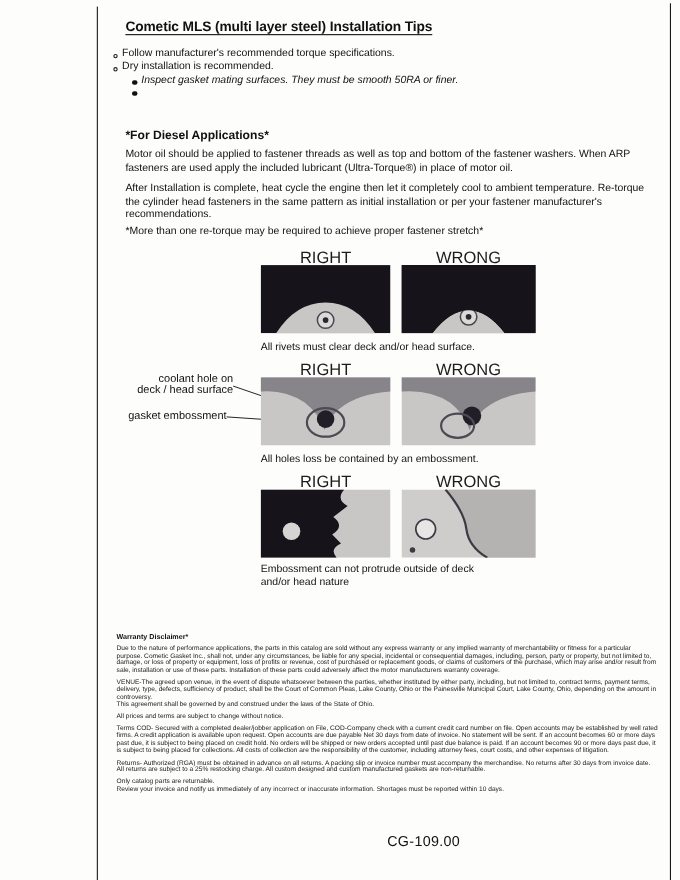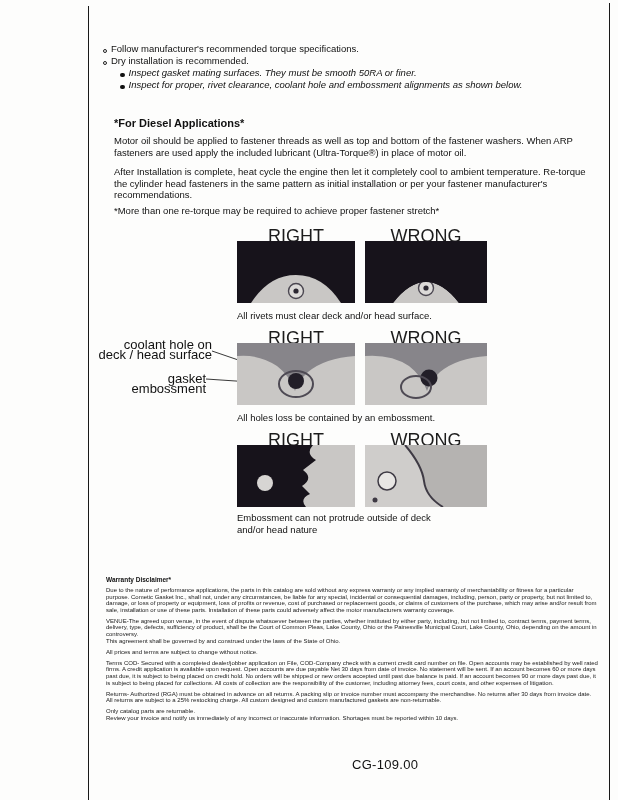--- a/index.html
+++ b/index.html
@@ -24,61 +24,61 @@
   .o-bullet { flex:0 0 auto; width:4px; height:4px; border:1px solid #222; border-radius:50%; margin:3.5px 4px 0 0; }
   .f-bullet { flex:0 0 auto; width:4.5px; height:4.5px; background:#111; border-radius:50%; margin:3.5px 4px 0 0; }
   .sub { margin-left:17px;font-style:italic; }
 
   .diesel-heading { position:absolute; left:114px; top:117px; font-size:11px; font-weight:bold; }
   .para { position:absolute; left:114px; width:486px; font-size:9.5px; line-height:11.6px; }
   .para1 { top:135px; }
   .para2 { top:166px; }
   .note  { top:205px; }
 
-  .fig-label { position:absolute; font-size:18px; text-align:center; color:#1c1c1c; }
+  .fig-label { position:absolute; font-size:15px; text-align:center; color:#1c1c1c; }
   .fig { position:absolute; display:block; }
   .fig-caption { position:absolute; font-size:9.5px; line-height:11.5px; color:#111; }
-  .annotation { position:absolute; font-size:13px; line-height:10px; text-align:right; color:#111; }
+  .annotation { position:absolute; font-size:10px; line-height:10px; text-align:right; color:#111; }
   .leaders { position:absolute; left:200px; top:345px; pointer-events:none; }
 
   .f-dark  { fill:var(--figure_dark,#17131b); }
   .f-light { fill:var(--figure_light,#c9c7c5); }
   .f-mid   { fill:var(--figure_mid,#87858a); }
 
   .warranty { position:absolute; left:106px; top:576px; width:492px; }
   .w-head { font-size:6.5px; font-weight:bold; margin-bottom:4px; }
   .w-p { font-size:6px; line-height:6.6px; margin-bottom:4.5px; color:#1a1a1a; }
   .w-p.tight { margin-bottom:0; }
 
   .doc-number { position:absolute; left:352px; top:757px; width:110px; text-align:left; font-size:13px; letter-spacing:0.3px; }
 </style>
 </head>
 <body>
 
 <div class="page">
   <div class="rule rule-left"></div>
   <div class="rule rule-right"></div>
 
+  <h1 class="title">Cometic MLS (multi layer steel) Installation Tips</h1>
 
   <div class="tips">
     <div class="tip-row">
       <span class="o-bullet"></span>
       <span>Follow manufacturer's recommended torque specifications.</span>
     </div>
     <div class="tip-row">
       <span class="o-bullet"></span>
       <span>Dry installation is recommended.</span>
     </div>
     <div class="tip-row sub">
       <span class="f-bullet"></span>
       <span>Inspect gasket mating surfaces.  They must be smooth 50RA or finer.</span>
     </div>
     <div class="tip-row sub">
       <span class="f-bullet"></span>
-      <span>Inspect for proper, rivet clearance, coolant hole and embossment alignments as shown below.</span>
     </div>
   </div>
 
   <h2 class="diesel-heading">*For Diesel Applications*</h2>
   <p class="para para1">Motor oil should be applied to fastener threads as well as top and bottom of the fastener washers. When ARP fasteners are used apply the included lubricant (Ultra-Torque®) in place of motor oil.</p>
   <p class="para para2">After Installation is complete, heat cycle the engine then let it completely cool to ambient temperature. Re-torque the cylinder head fasteners in the same pattern as initial installation or per your fastener manufacturer's recommendations.</p>
   <p class="para note">*More than one re-torque may be required to achieve proper fastener stretch*</p>
 
   <div class="fig-label" style="left:237px;top:226px;width:118px">RIGHT</div>
   <div class="fig-label" style="left:365px;top:226px;width:122px">WRONG</div>

